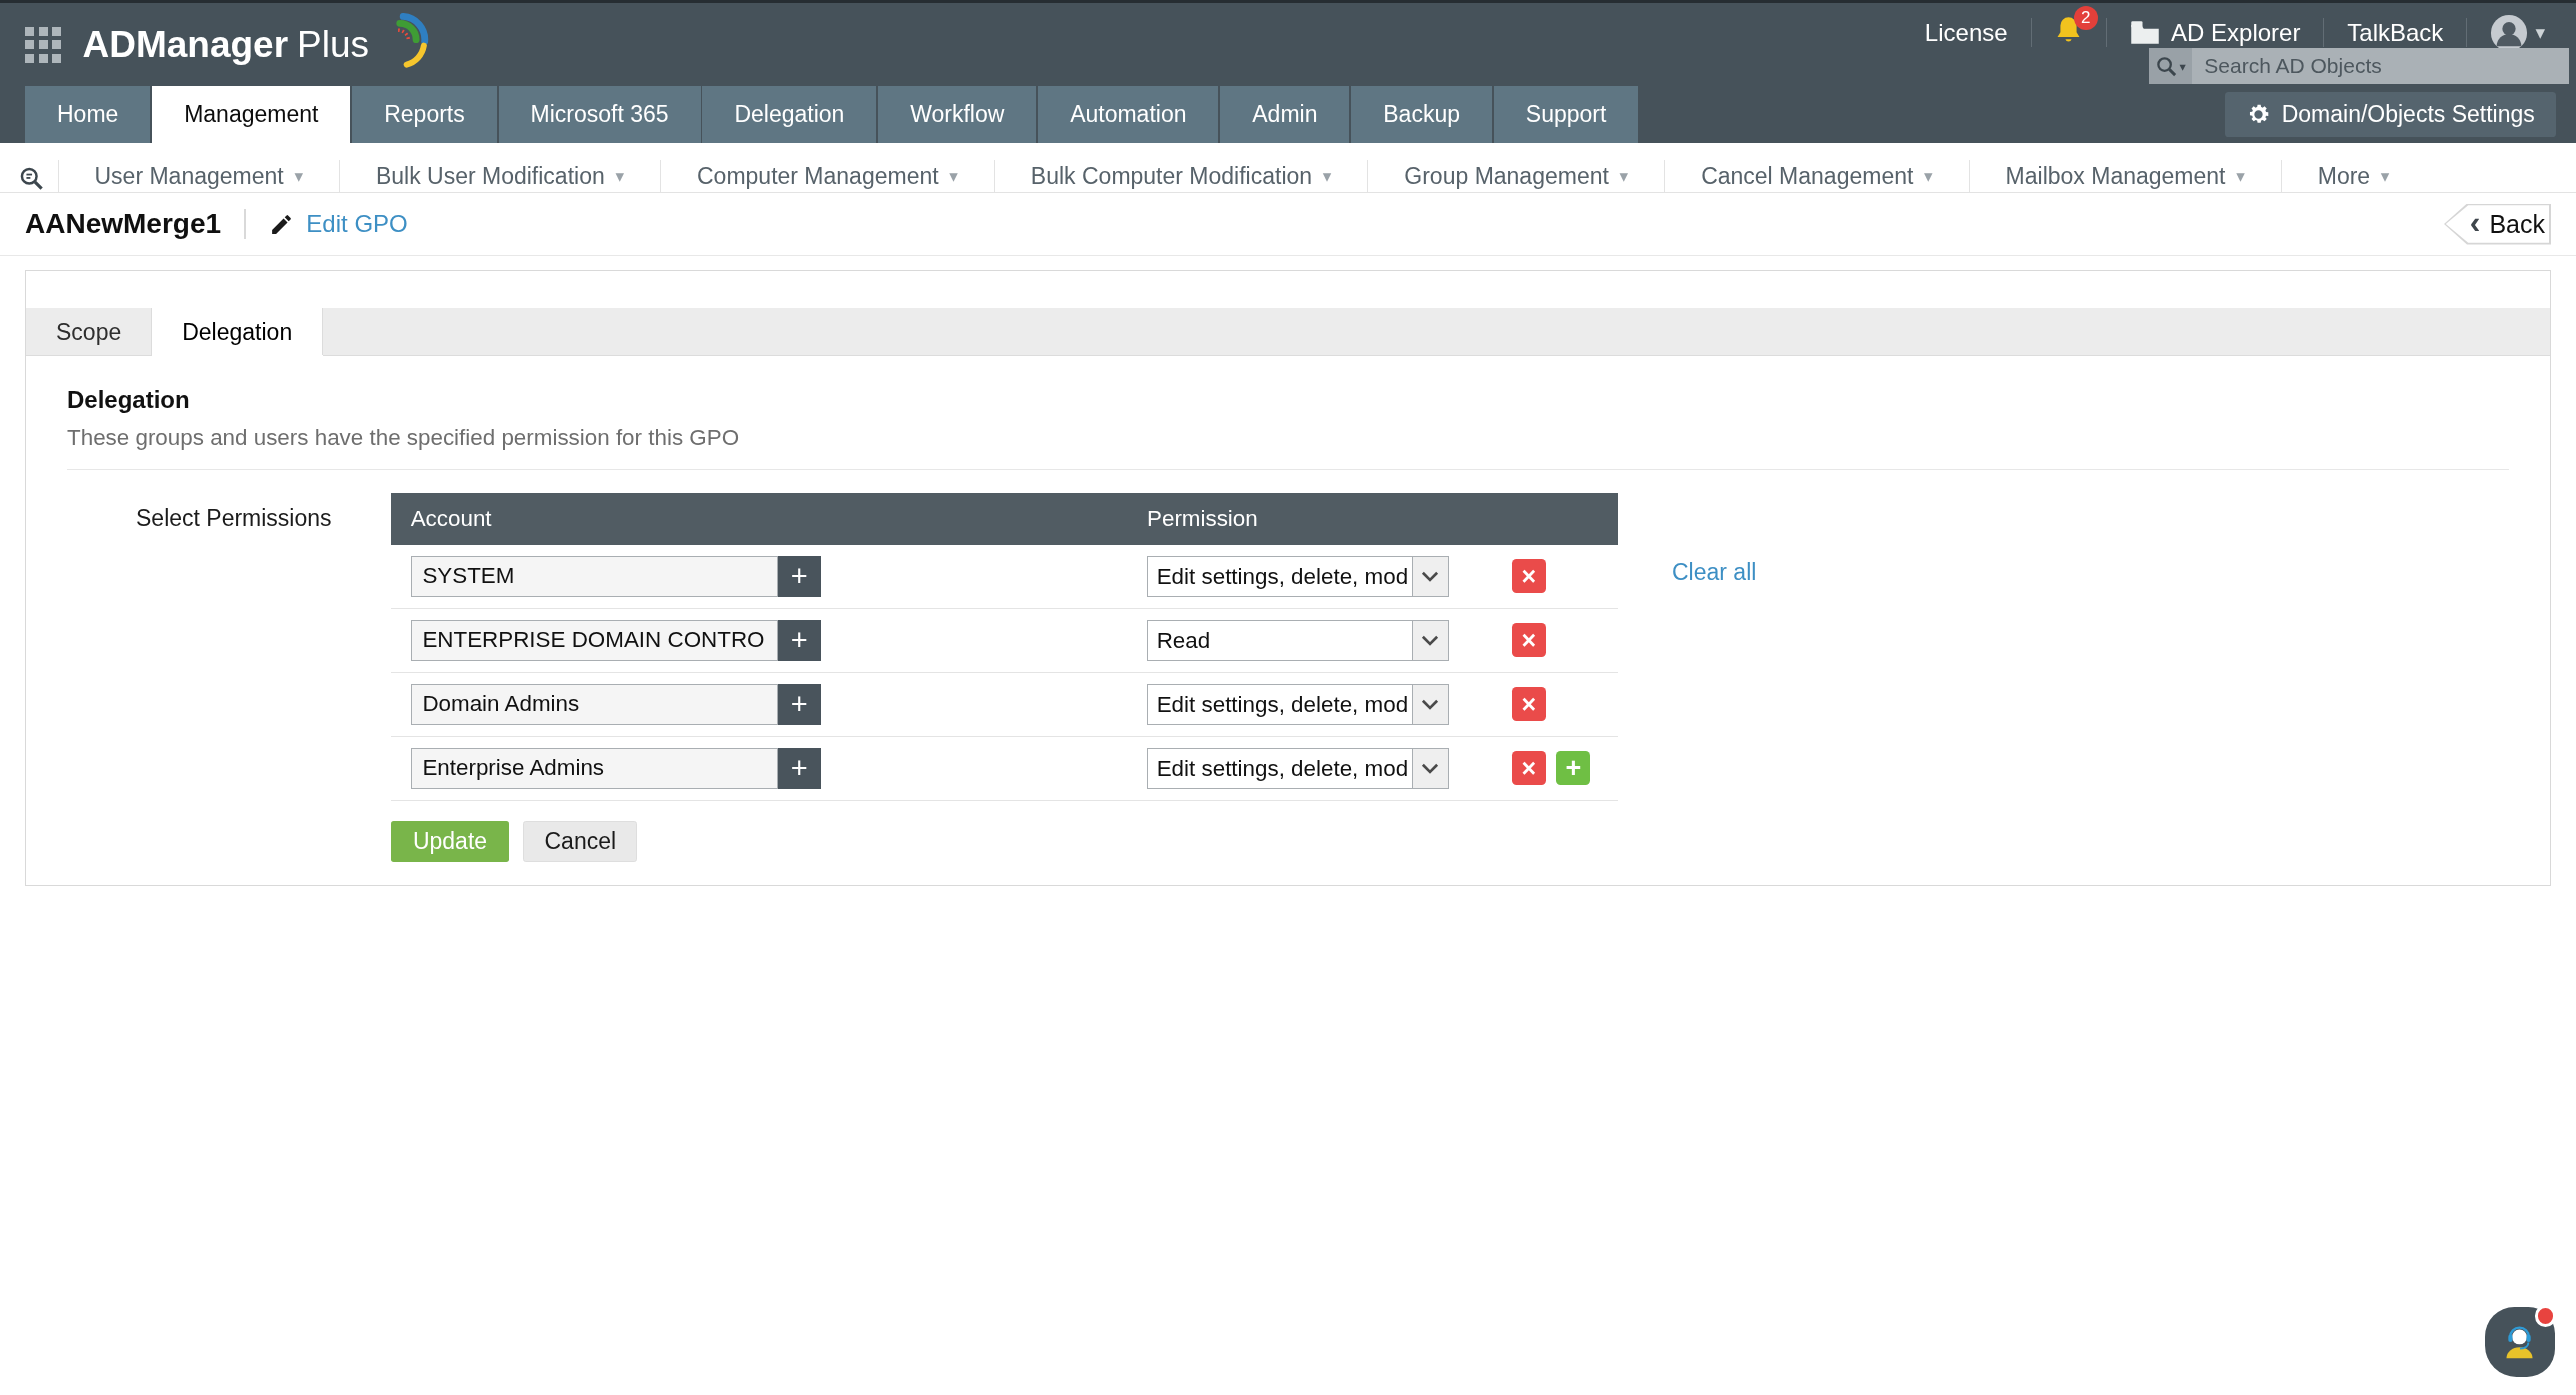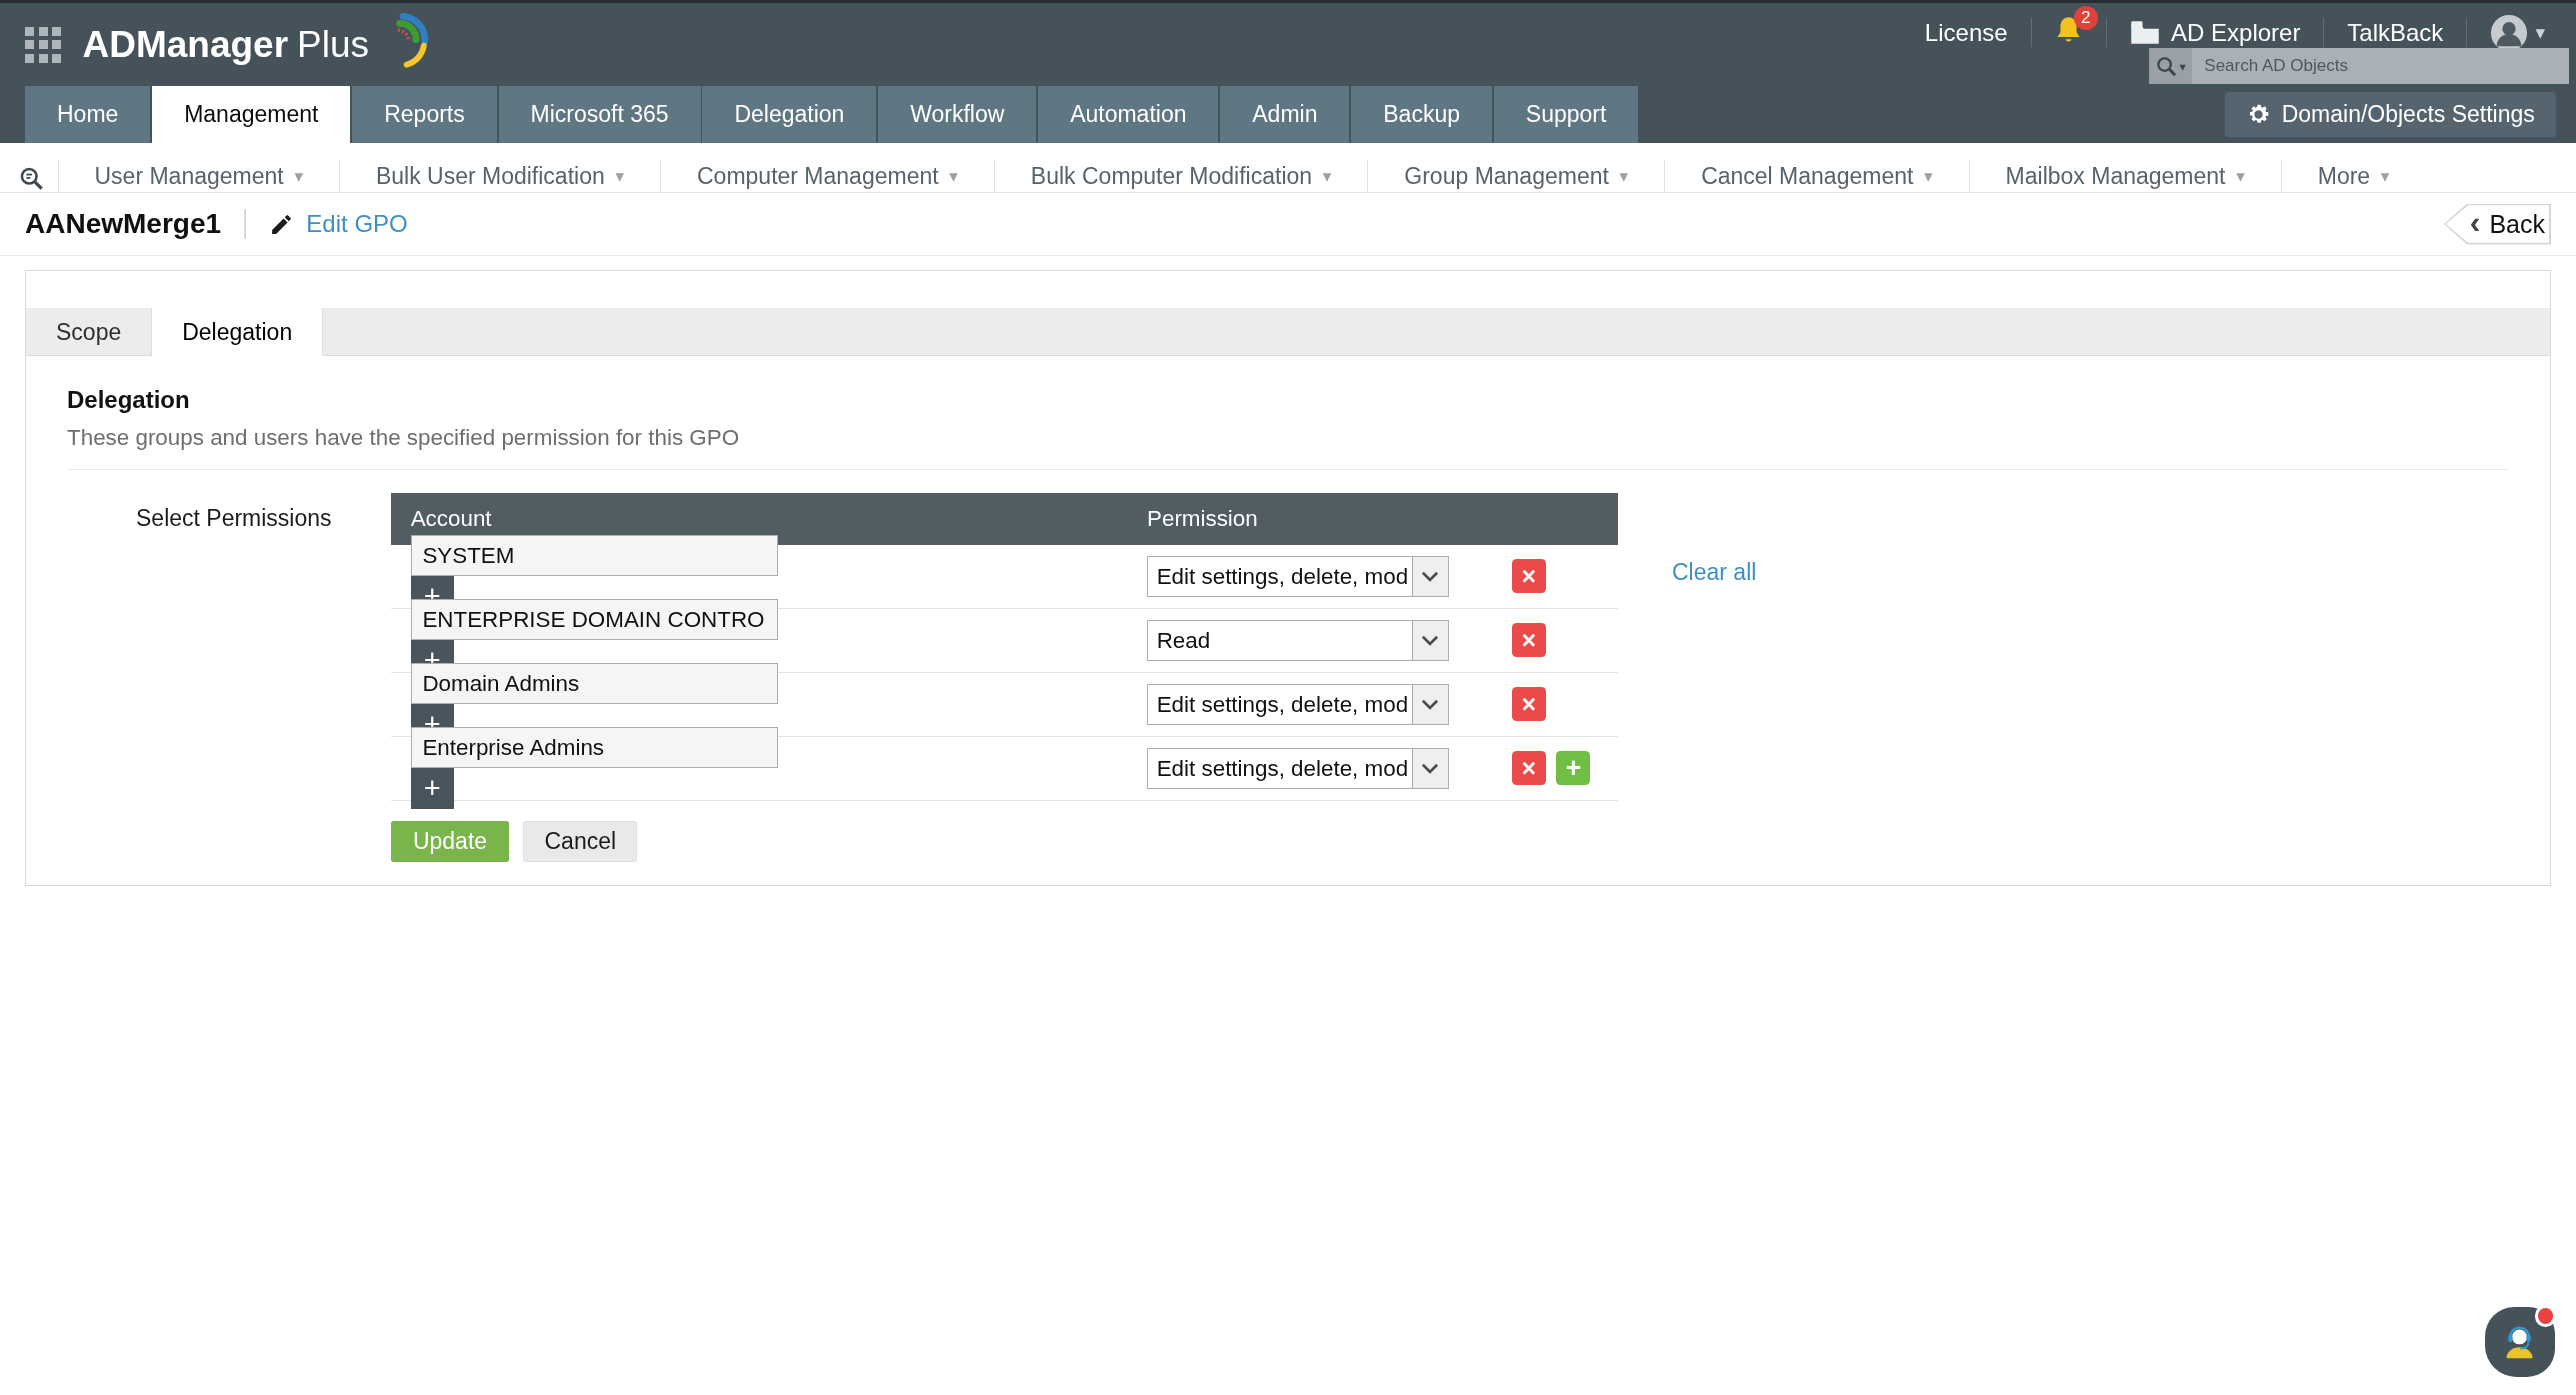--- a/index.html
+++ b/index.html
@@ -26,21 +26,21 @@
     min-width:24px; height:24px; line-height:24px; text-align:center; border-radius:50%; font-size:17px; }
   .folder-ic { margin-right:10.7px; }
   .avatar-wrap { display:flex; align-items:center; cursor:pointer; }
   .avatar-caret { color:#cdd3d6; font-size:19px; margin-left:7.2px; }
 
   .search-box { position:absolute; top:45px; right:7.2px; width:420px; height:36px;
     display:flex; background:#aab1b6; }
   .search-icon-cell { width:43px; background:#99a1a7; display:flex; align-items:center;
     justify-content:center; cursor:pointer; color:#323c42; }
   .search-icon-cell .mini-caret { font-size:12.5px; margin-left:1.8px; color:#3c464d; }
-  .search-box input { flex:1; border:none; background:transparent; font-size:17px;
+  .search-box input { flex:1; border:none; background:transparent; font-size:21px;
     font-family:"Liberation Sans",sans-serif; color:#2f383e; padding:0 12.5px; outline:none; }
   .search-box input::placeholder { color:#4d575e; opacity:1; }
 
   
   .mainnav { height:57px; background:var(--topbar-bg,#46525a); display:flex; padding-left:25px; position:relative; }
   .nav-tabs { display:flex; gap:1.8px; }
   .nav-tab { background:var(--tab-bg,#5f7683); color:#fff; font-size:23px; padding:0 32px;
     line-height:57px; cursor:pointer; white-space:nowrap; }
   .nav-tab.active { background:#fff; color:#0c0c0c; }
   .settings-btn { position:absolute; right:19.7px; top:6.3px; height:45px; padding:0 21.5px;
@@ -83,21 +83,21 @@
   .subtitle { margin:10.7px 0 0; font-size:22.4px; color:#6e6e6e; }
   .hdiv { border-bottom:0.9px solid #e7e7e7; margin-top:18px; }
 
   .perm-area { display:flex; margin-top:23px; align-items:flex-start; }
   .perm-label { margin-left:69px; width:255px; padding-top:12.5px; font-size:23px; color:#1c1c1c; }
   .perm-table { width:1227px; }
   .thead { height:52px; display:flex; align-items:center; background:var(--header-bg,#515c63);
     color:#fff; font-size:22.4px; }
   .th-account { padding-left:19.7px; width:756px; }
   .prow { height:64px; display:flex; align-items:center; border-bottom:0.9px solid #e4e4e4; }
-  .acct-cell { margin-left:19.7px; width:736px; display:flex;flex-direction:column; }
+  .acct-cell { margin-left:19.7px; width:736px; display:flex; }
   .acct-input { width:367px; height:41px; background:#f5f5f5; border:0.9px solid #a9aeb2;
     font-size:22.4px; color:#111; padding:0 10.7px; font-family:"Liberation Sans",sans-serif; outline:none; }
   .acct-add { width:43px; height:41px; background:var(--dark-button,#49545c); color:#fff;
     border:none; font-size:29px; line-height:39px; cursor:pointer; padding:0; }
   .sel { width:302px; height:41px; border:0.9px solid #a9aeb2; background:#fff; display:flex;
     align-items:stretch; cursor:pointer; }
   .sel-text { flex:1; font-size:22.4px; color:#111; padding:0 9px; line-height:39px;
     white-space:nowrap; overflow:hidden; }
   .sel-arrow { width:36px; background:#efefef; border-left:0.9px solid #a9aeb2;
     display:flex; align-items:center; justify-content:center; }

